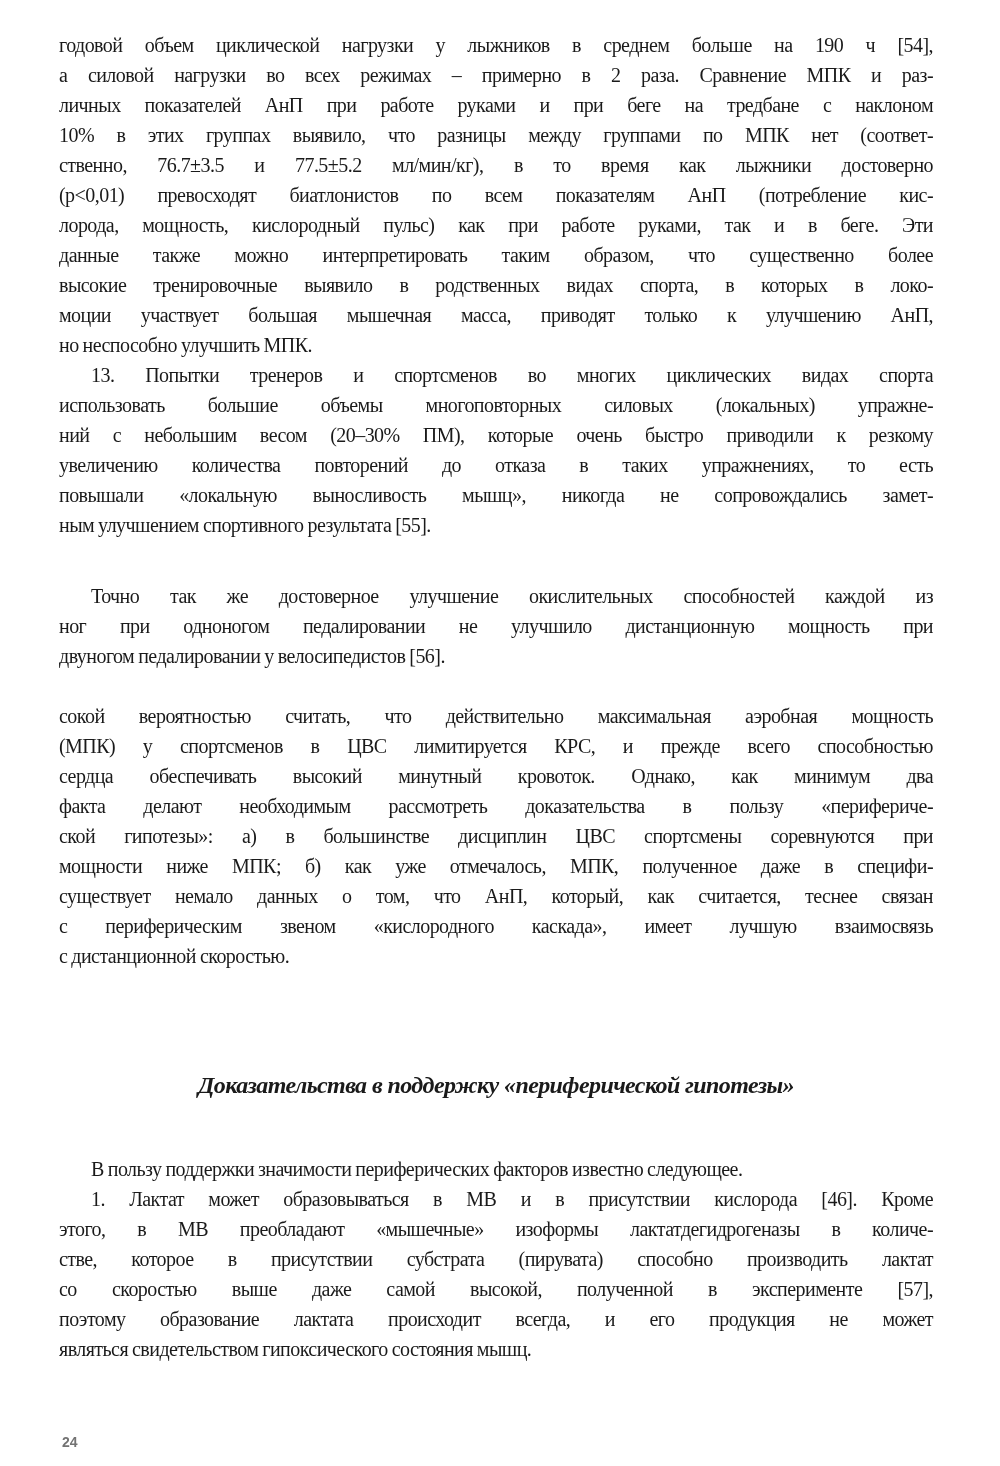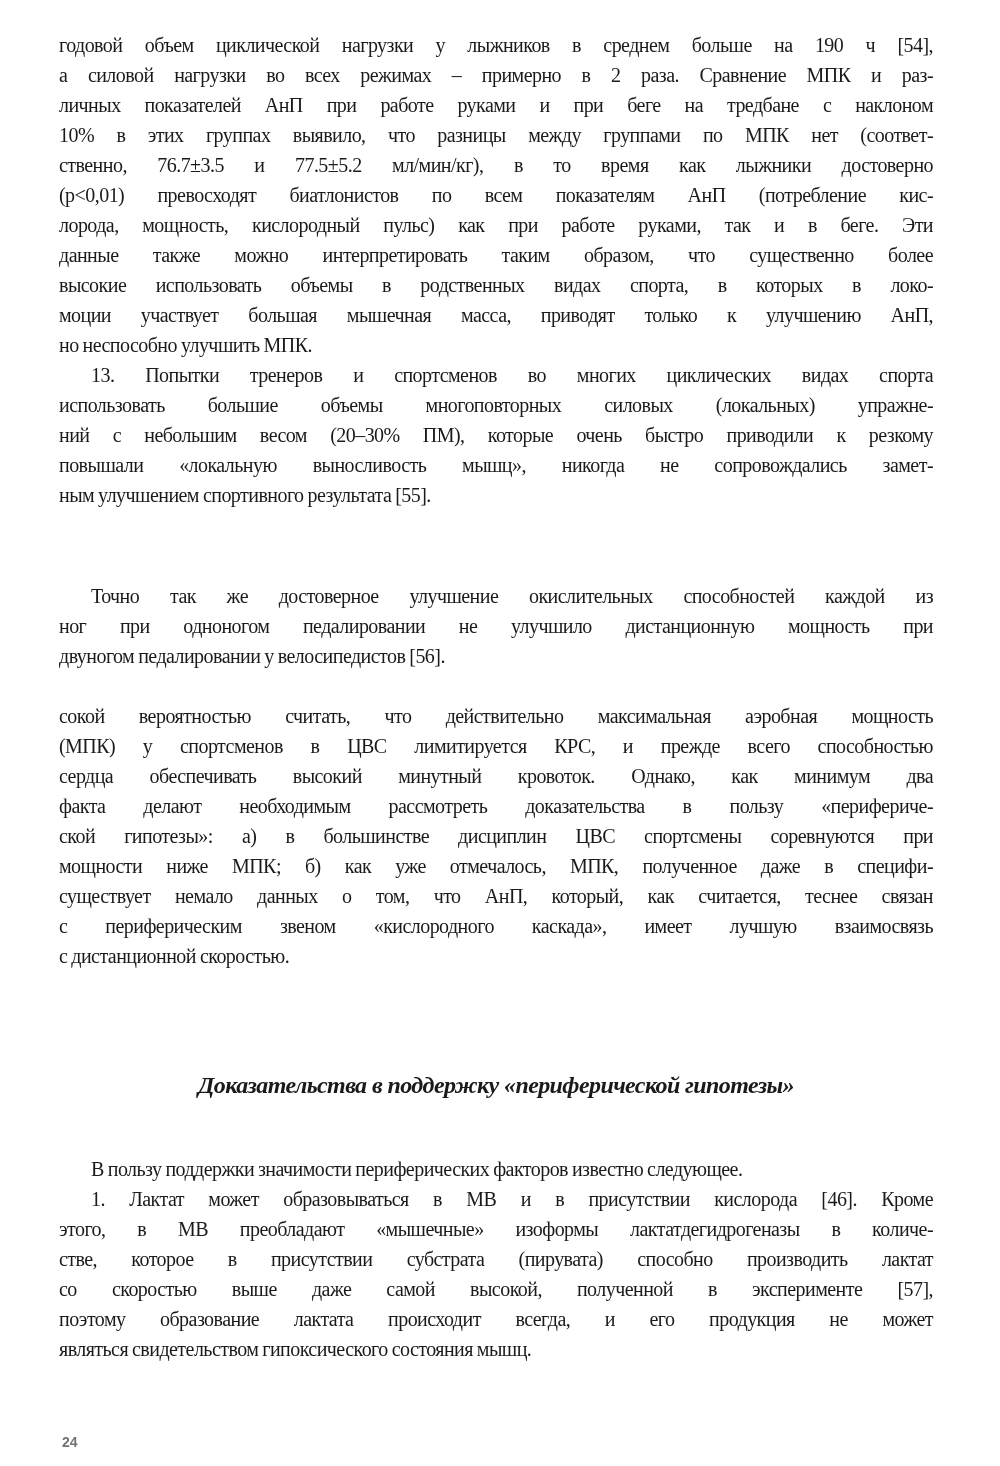--- a/index.html
+++ b/index.html
@@ -73,28 +73,29 @@
   <div class="block1">
     <div>
       <div class="line">годовой объем циклической нагрузки у лыжников в среднем больше на 190 ч [54],</div>
       <div class="line">а силовой нагрузки во всех режимах – примерно в 2 раза. Сравнение МПК и раз-</div>
       <div class="line">личных показателей АнП при работе руками и при беге на тредбане с наклоном</div>
       <div class="line">10% в этих группах выявило, что разницы между группами по МПК нет (соответ-</div>
       <div class="line">ственно, 76.7±3.5 и 77.5±5.2 мл/мин/кг), в то время как лыжники достоверно</div>
       <div class="line">(p&lt;0,01) превосходят биатлонистов по всем показателям АнП (потребление кис-</div>
       <div class="line">лорода, мощность, кислородный пульс) как при работе руками, так и в беге. Эти</div>
       <div class="line">данные также можно интерпретировать таким образом, что существенно более</div>
-      <div class="line">высокие использовать объемы в родственных видах спорта, в которых в локо-</div>
+      <div class="line">высокие тренировочные выявило в родственных видах спорта, в которых в локо-</div>
       <div class="line">моции участвует большая мышечная масса, приводят только к улучшению АнП,</div>
       <div class="line last">но неспособно улучшить МПК.</div>
     </div>
     <div>
       <div class="line indent">13. Попытки тренеров и спортсменов во многих циклических видах спорта</div>
       <div class="line">использовать большие объемы многоповторных силовых (локальных) упражне-</div>
       <div class="line">ний с небольшим весом (20–30% ПМ), которые очень быстро приводили к резкому</div>
+      <div class="line">увеличению количества повторений до отказа в таких упражнениях, то есть</div>
       <div class="line">повышали «локальную выносливость мышц», никогда не сопровождались замет-</div>
       <div class="line last">ным улучшением спортивного результата [55].</div>
     </div>
   </div>
 
   <div class="block2">
     <div>
       <div class="line indent">Точно так же достоверное улучшение окислительных способностей каждой из</div>
       <div class="line">ног при одноногом педалировании не улучшило дистанционную мощность при</div>
       <div class="line last">двуногом педалировании у велосипедистов [56].</div>

